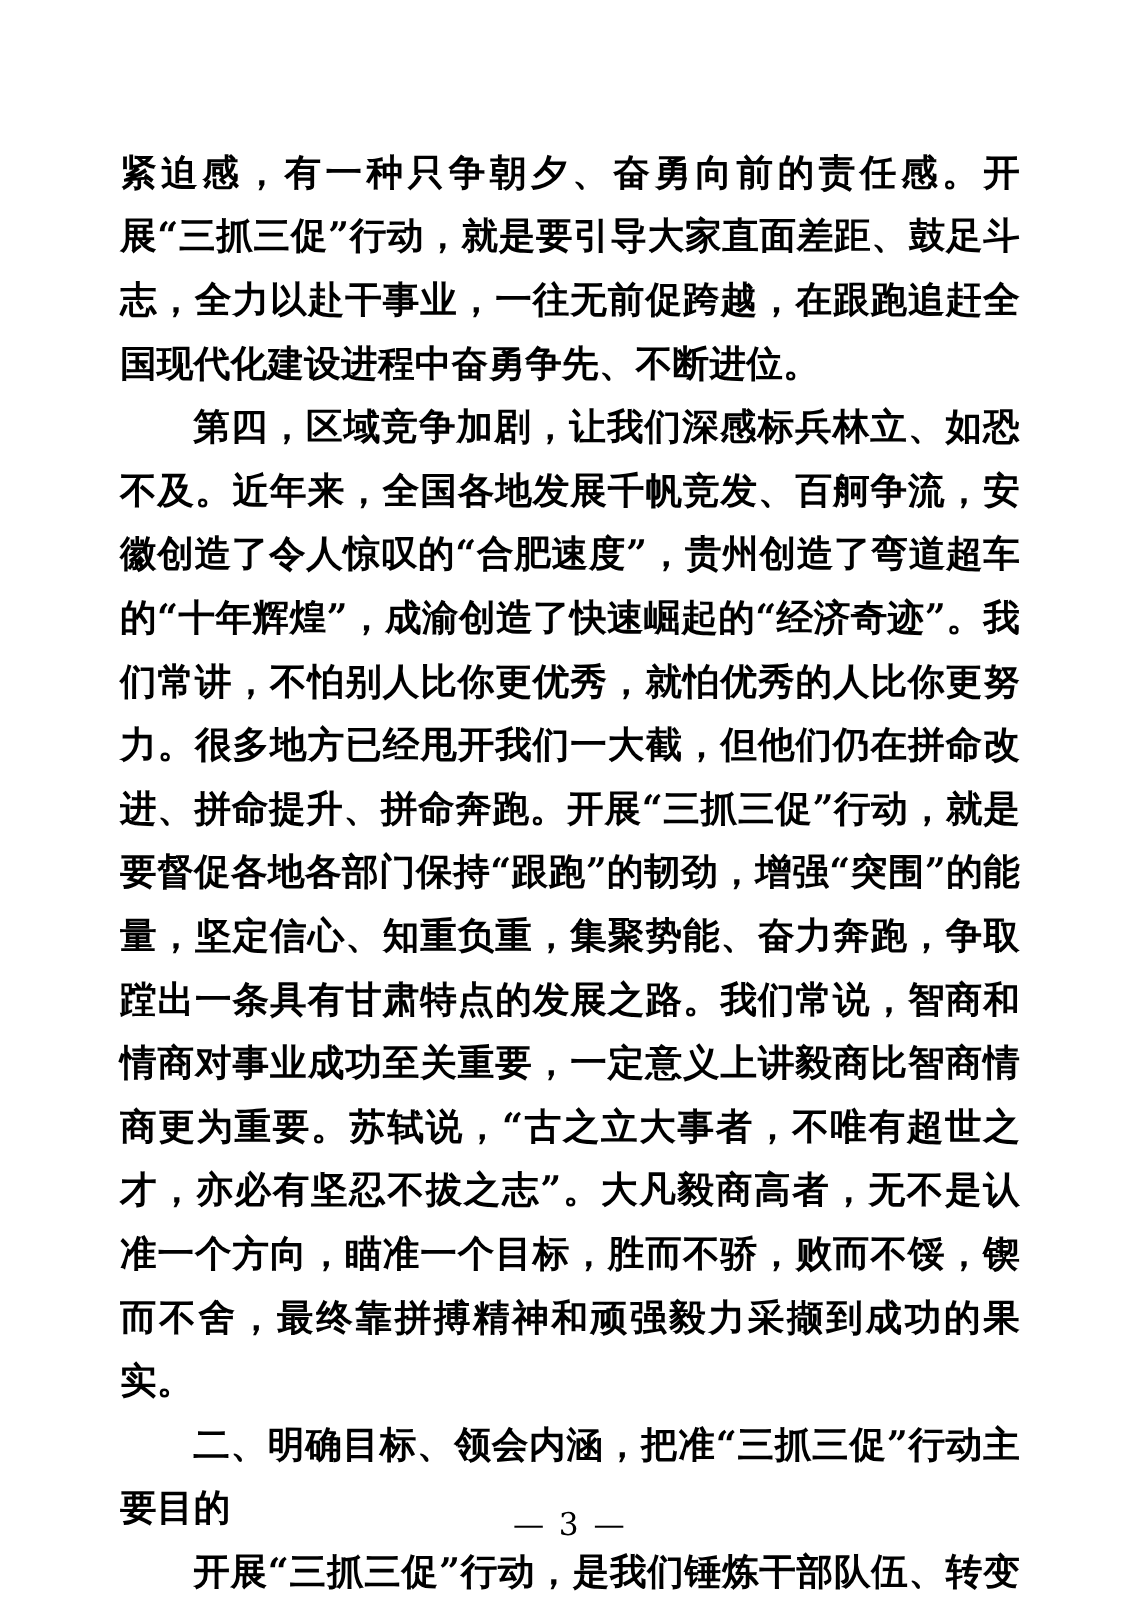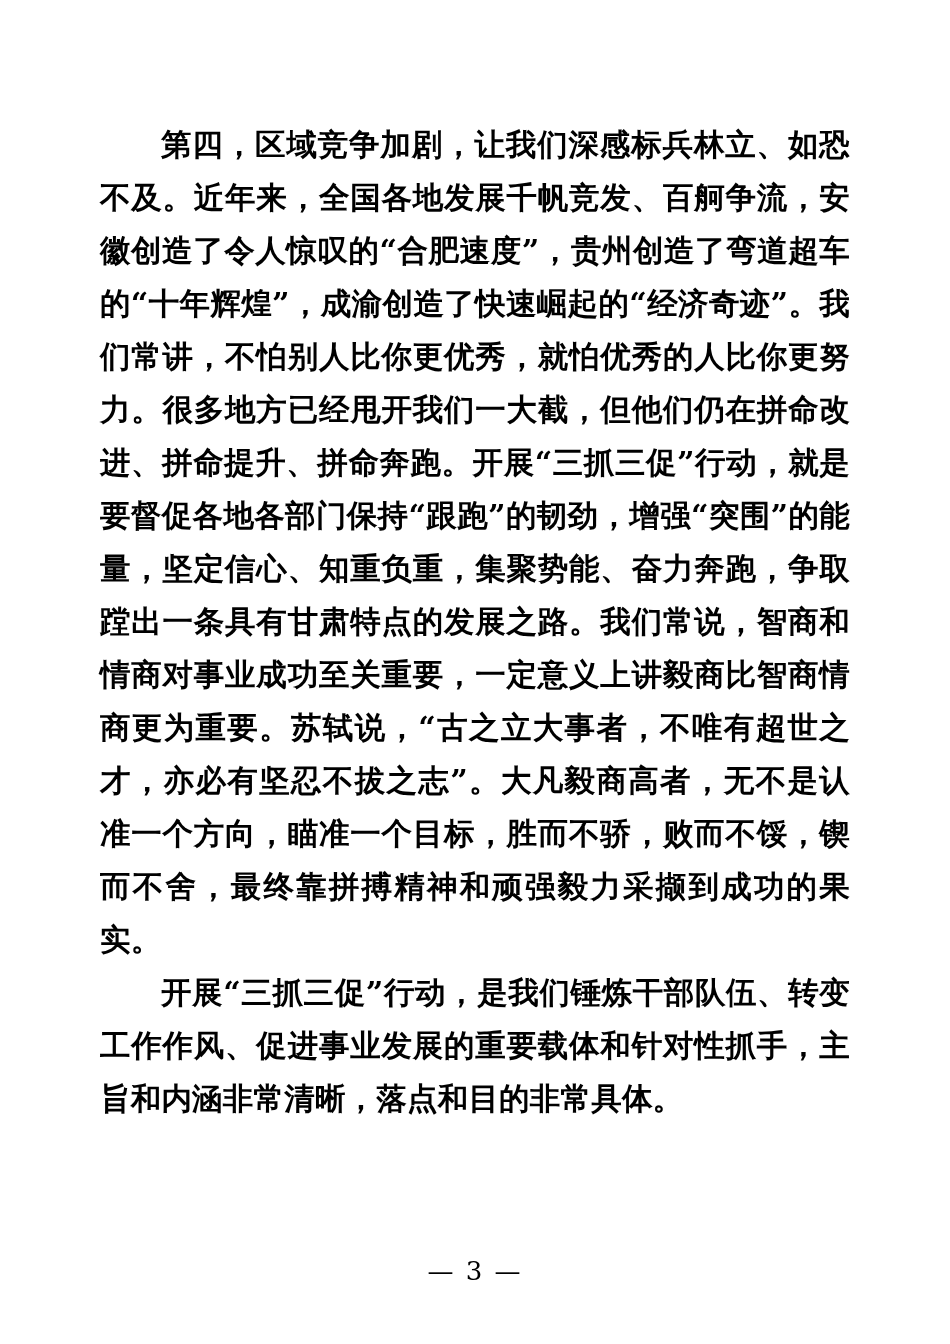--- a/index.html
+++ b/index.html
@@ -50,18 +50,20 @@
     font-family: "DejaVu Serif", serif;
     letter-spacing: 2px;
     color: #000000;
   }
 </style>
 </head>
 <body>
 
 <div class="page">
   <div class="doc-body">
+    <p class="para no-indent">紧迫感，有一种只争朝夕、奋勇向前的责任感。开展“三抓三促”行动，就是要引导大家直面差距、鼓足斗志，全力以赴干事业，一往无前促跨越，在跟跑追赶全国现代化建设进程中奋勇争先、不断进位。</p>
     <p class="para">第四，区域竞争加剧，让我们深感标兵林立、如恐不及。近年来，全国各地发展千帆竞发、百舸争流，安徽创造了令人惊叹的“合肥速度”，贵州创造了弯道超车的“十年辉煌”，成渝创造了快速崛起的“经济奇迹”。我们常讲，不怕别人比你更优秀，就怕优秀的人比你更努力。很多地方已经甩开我们一大截，但他们仍在拼命改进、拼命提升、拼命奔跑。开展“三抓三促”行动，就是要督促各地各部门保持“跟跑”的韧劲，增强“突围”的能量，坚定信心、知重负重，集聚势能、奋力奔跑，争取蹚出一条具有甘肃特点的发展之路。我们常说，智商和情商对事业成功至关重要，一定意义上讲毅商比智商情商更为重要。苏轼说，“古之立大事者，不唯有超世之才，亦必有坚忍不拔之志”。大凡毅商高者，无不是认准一个方向，瞄准一个目标，胜而不骄，败而不馁，锲而不舍，最终靠拼搏精神和顽强毅力采撷到成功的果实。</p>
+    <p class="para">二、明确目标、领会内涵，把准“三抓三促”行动主要目的</p>
     <p class="para">开展“三抓三促”行动，是我们锤炼干部队伍、转变工作作风、促进事业发展的重要载体和针对性抓手，主旨和内涵非常清晰，落点和目的非常具体。</p>
 
   </div>
   <div class="footer">— 3 —</div>
 </div>
 
 </body></html>

